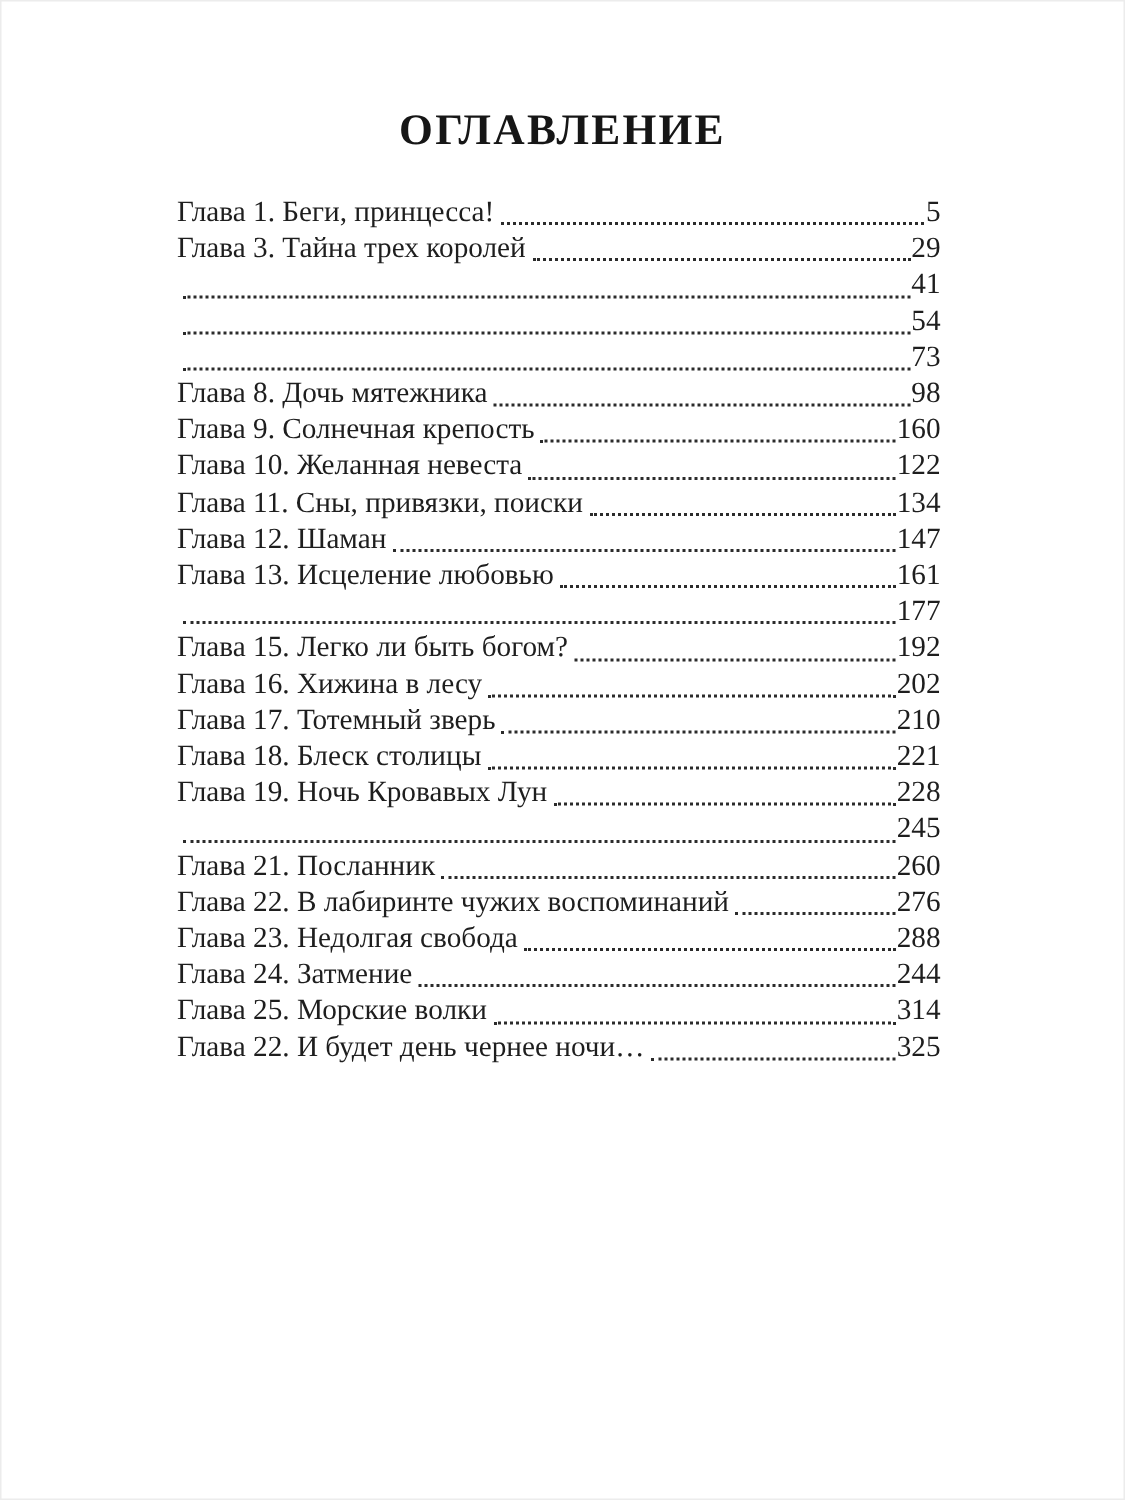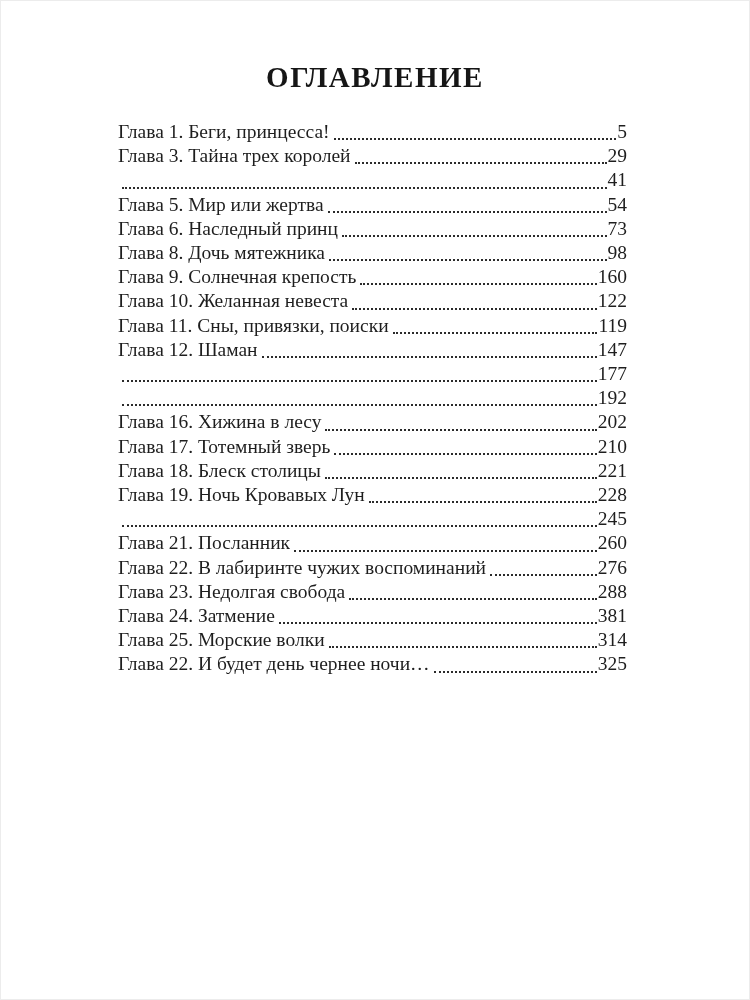--- a/index.html
+++ b/index.html
@@ -12,21 +12,21 @@
     width: 750px;
     height: 1000px;
     box-sizing: border-box;
     background: #ffffff;
     box-shadow: inset 0 0 0 1px #ececec;
     font-family: "Liberation Serif", "DejaVu Serif", serif;
     color: #1e1e1e;
     overflow: hidden;
   }
   .toc-title {
-    margin: 0;
+    margin: 10px;
     padding-top: 60px;
     text-align: center;
     font-size: 29px;
     line-height: 34px;
     font-weight: bold;
     letter-spacing: 1.5px;
     color: #161616;
   }
   .toc-list {
     margin: 26px 123px 0 118px; 
@@ -67,26 +67,24 @@
       <div class="toc-row">
         <span class="toc-entry-title">Глава 3. Тайна трех королей</span>
         <span class="toc-dot-leader"></span>
         <span class="toc-entry-page">29</span>
       </div>
       <div class="toc-row">
         <span class="toc-dot-leader"></span>
         <span class="toc-entry-page">41</span>
       </div>
       <div class="toc-row">
-        <span class="toc-entry-title">Глава 5. Мир или жертва</span>
         <span class="toc-dot-leader"></span>
         <span class="toc-entry-page">54</span>
       </div>
       <div class="toc-row">
-        <span class="toc-entry-title">Глава 6. Наследный принц</span>
         <span class="toc-dot-leader"></span>
         <span class="toc-entry-page">73</span>
       </div>
       <div class="toc-row">
         <span class="toc-entry-title">Глава 8. Дочь мятежника</span>
         <span class="toc-dot-leader"></span>
         <span class="toc-entry-page">98</span>
       </div>
       <div class="toc-row">
         <span class="toc-entry-title">Глава 9. Солнечная крепость</span>
@@ -94,32 +92,38 @@
         <span class="toc-entry-page">160</span>
       </div>
       <div class="toc-row">
         <span class="toc-entry-title">Глава 10. Желанная невеста</span>
         <span class="toc-dot-leader"></span>
         <span class="toc-entry-page">122</span>
       </div>
       <div class="toc-row">
         <span class="toc-entry-title">Глава 11. Сны, привязки, поиски</span>
         <span class="toc-dot-leader"></span>
-        <span class="toc-entry-page">119</span>
+        <span class="toc-entry-page">134</span>
       </div>
       <div class="toc-row">
         <span class="toc-entry-title">Глава 12. Шаман</span>
         <span class="toc-dot-leader"></span>
         <span class="toc-entry-page">147</span>
       </div>
       <div class="toc-row">
+        <span class="toc-entry-title">Глава 13. Исцеление любовью</span>
+        <span class="toc-dot-leader"></span>
+        <span class="toc-entry-page">161</span>
+      </div>
+      <div class="toc-row">
         <span class="toc-dot-leader"></span>
         <span class="toc-entry-page">177</span>
       </div>
       <div class="toc-row">
+        <span class="toc-entry-title">Глава 15. Легко ли быть богом?</span>
         <span class="toc-dot-leader"></span>
         <span class="toc-entry-page">192</span>
       </div>
       <div class="toc-row">
         <span class="toc-entry-title">Глава 16. Хижина в лесу</span>
         <span class="toc-dot-leader"></span>
         <span class="toc-entry-page">202</span>
       </div>
       <div class="toc-row">
         <span class="toc-entry-title">Глава 17. Тотемный зверь</span>
@@ -151,21 +155,21 @@
         <span class="toc-entry-page">276</span>
       </div>
       <div class="toc-row">
         <span class="toc-entry-title">Глава 23. Недолгая свобода</span>
         <span class="toc-dot-leader"></span>
         <span class="toc-entry-page">288</span>
       </div>
       <div class="toc-row">
         <span class="toc-entry-title">Глава 24. Затмение</span>
         <span class="toc-dot-leader"></span>
-        <span class="toc-entry-page">381</span>
+        <span class="toc-entry-page">244</span>
       </div>
       <div class="toc-row">
         <span class="toc-entry-title">Глава 25. Морские волки</span>
         <span class="toc-dot-leader"></span>
         <span class="toc-entry-page">314</span>
       </div>
       <div class="toc-row">
         <span class="toc-entry-title">Глава 22. И будет день чернее ночи…</span>
         <span class="toc-dot-leader"></span>
         <span class="toc-entry-page">325</span>

